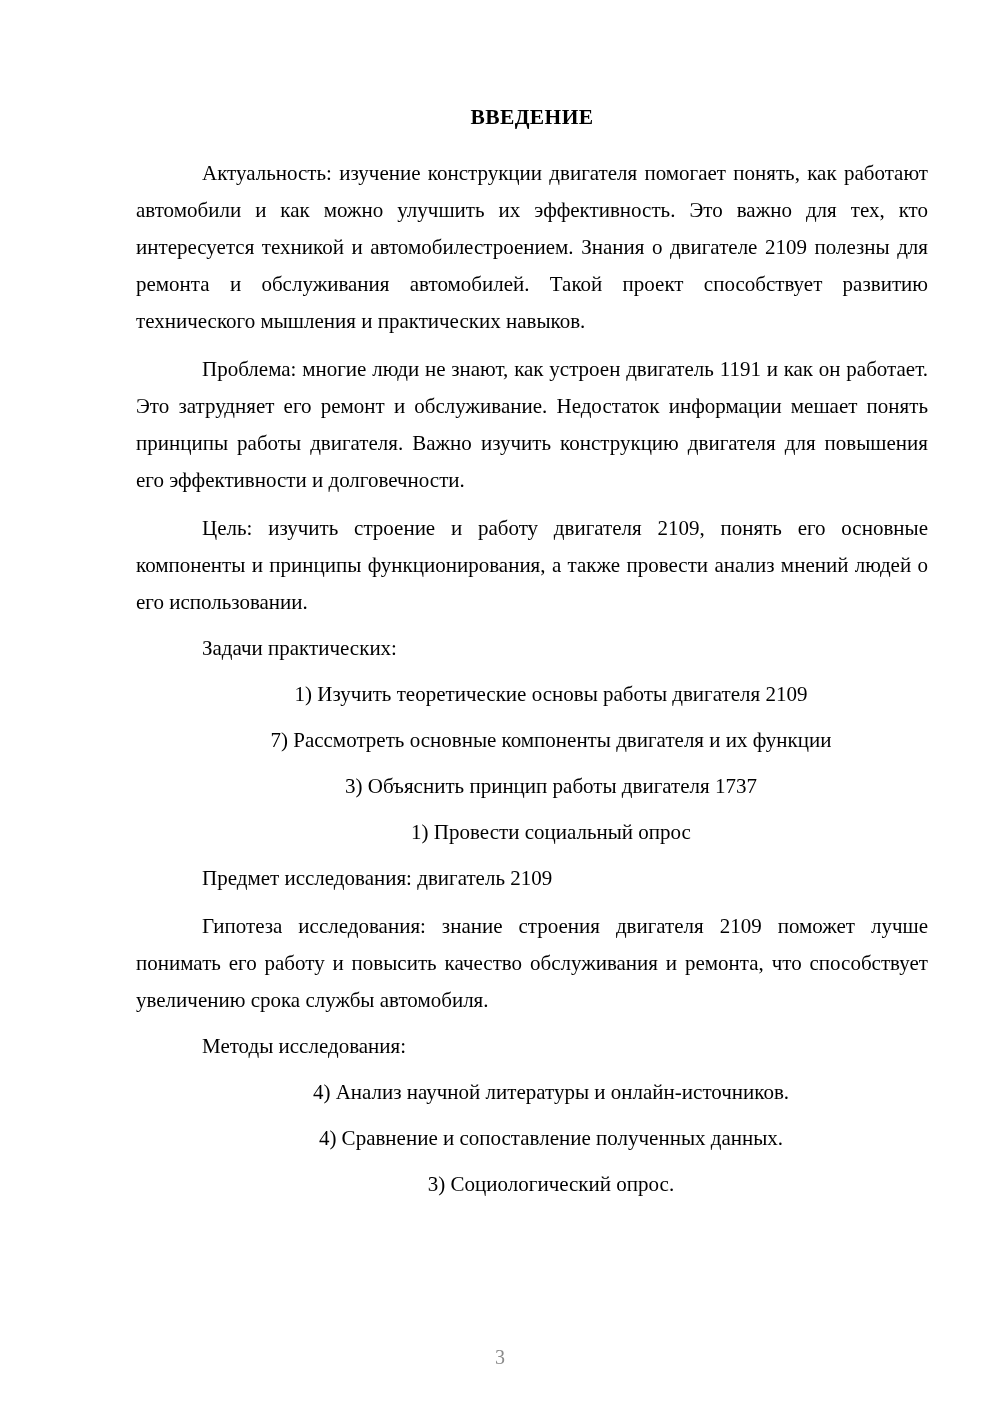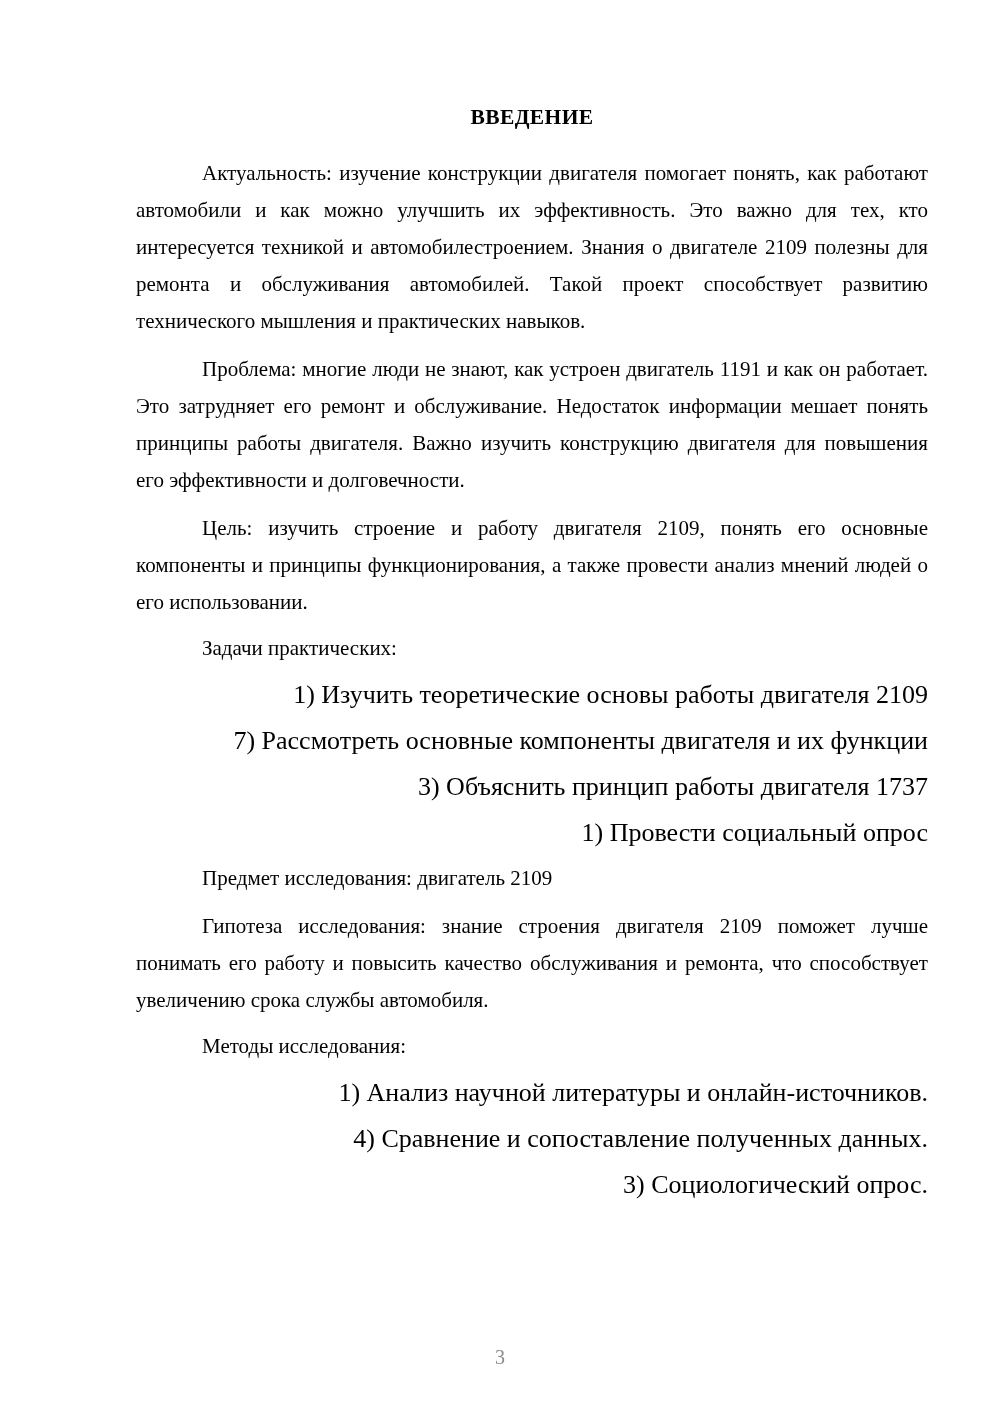--- a/index.html
+++ b/index.html
@@ -57,23 +57,23 @@
   p.lead-in {
     font-size: 21px;
     line-height: 37px;
     text-align: left;
     text-indent: 66px;
     margin: 0 0 9px 0;
   }
 
   
   p.numbered {
-    font-size: 26px;
+    font-size: 21px;
     line-height: 37px;
-    text-align: right;
+    text-align: center;
     text-indent: 0;
     margin: 0 0 9px 0;
     padding-left: 38px;
   }
 
   
   p.indent-line {
     font-size: 21px;
     line-height: 37px;
     text-align: left;
@@ -119,21 +119,21 @@
     <p class="numbered">1) Провести социальный опрос</p>
 
 
 
     <p class="indent-line">Предмет исследования: двигатель 2109</p>
 
     <p class="para">Гипотеза исследования: знание строения двигателя 2109 поможет лучше понимать его работу и повысить качество обслуживания и ремонта, что способствует увеличению срока службы автомобиля.</p>
 
     <p class="lead-in">Методы исследования:</p>
 
-    <p class="numbered">1) Анализ научной литературы и онлайн-источников.</p>
+    <p class="numbered">4) Анализ научной литературы и онлайн-источников.</p>
 
     <p class="numbered">4) Сравнение и сопоставление полученных данных.</p>
 
     <p class="numbered">3) Социологический опрос.</p>
 
   </div>
 
   <div class="page-number">3</div>
 
 </div>

